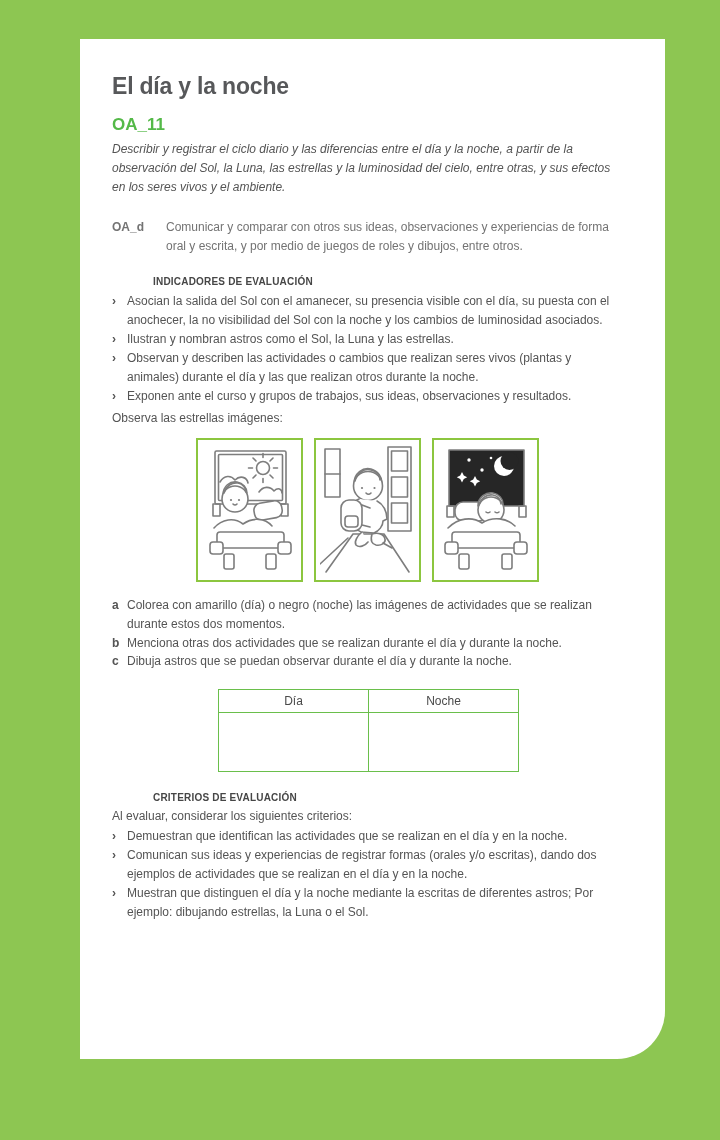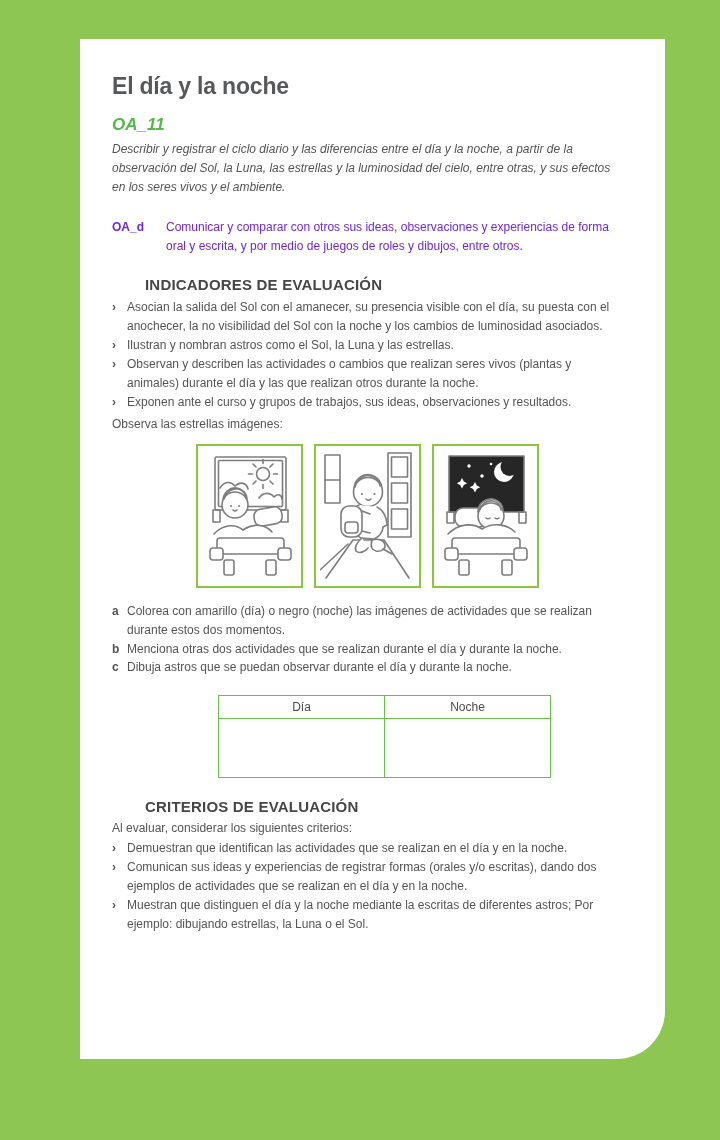--- a/index.html
+++ b/index.html
@@ -18,35 +18,35 @@
     box-sizing:border-box;
     padding:34px 42px 0 32px;
     overflow:hidden;
   }
   .page-title{
     margin:0;
     font-size:23px;font-weight:bold;color:#57585a;letter-spacing:-0.2px;
   }
   .oa-heading{
     margin:15px 0 4px 0;
-    font-size:17px;font-weight:bold;color:#54b948;font-style:italic;
+    font-size:17px;font-weight:bold;color:#54b948;
   }
   .body-text{
     margin:5px 0 0 0;
     font-size:12px;line-height:1.58;color:#545454;font-style:italic;
   }
   .oad-row{
     margin-top:21px;display:flex;
-    font-size:12px;line-height:1.58;color:#6d28d9;
+    font-size:12px;line-height:1.58;color:#737373;
   }
   .oad-label{width:54px;flex:none;font-weight:bold;}
   .oad-text{flex:1;}
   .caps-heading{
-    margin:20px 0 0 4px;
-    font-size:15px;font-weight:bold;color:#464646;letter-spacing:0.2px;padding-left:29px;
+    margin:20px 0 0 12px;
+    font-size:10px;font-weight:bold;color:#464646;letter-spacing:0.2px;padding-left:29px;
   }
   .bullets{margin-top:5px;}
   .bullet{
     display:flex;font-size:12px;line-height:1.58;color:#545454;
   }
   .bullet .marker{width:15px;flex:none;font-weight:bold;}
   .bullet .btext{flex:1;}
   .actividad-heading{
     margin:32px 0 0 0;
     font-size:19px;font-weight:bold;color:#54b948;
@@ -59,21 +59,21 @@
   .img-box{
     border:2px solid #8cc63f;background:#fff;
     padding:4px;width:95px;height:132px;flex:none;
   }
   .tasks{margin-top:14px;}
   .task{display:flex;font-size:12px;line-height:1.55;color:#545454;}
   .task .tlabel{width:15px;flex:none;font-weight:bold;}
   .task .ttext{flex:1;}
   .dia-noche-table{
     margin:18px 0 0 106px;
-    border-collapse:collapse;width:333px;table-layout:fixed;
+    border-collapse:collapse;width:301px;table-layout:fixed;
   }
   .dia-noche-table th{
     border:1.5px solid #6abf4b;height:20px;
     font-size:12px;font-weight:normal;color:#4a4a4a;text-align:center;
   }
   .dia-noche-table td{border:1.5px solid #6abf4b;height:56px;}
   svg.illu{display:block;}
 </style>
 </head>
 <body>

